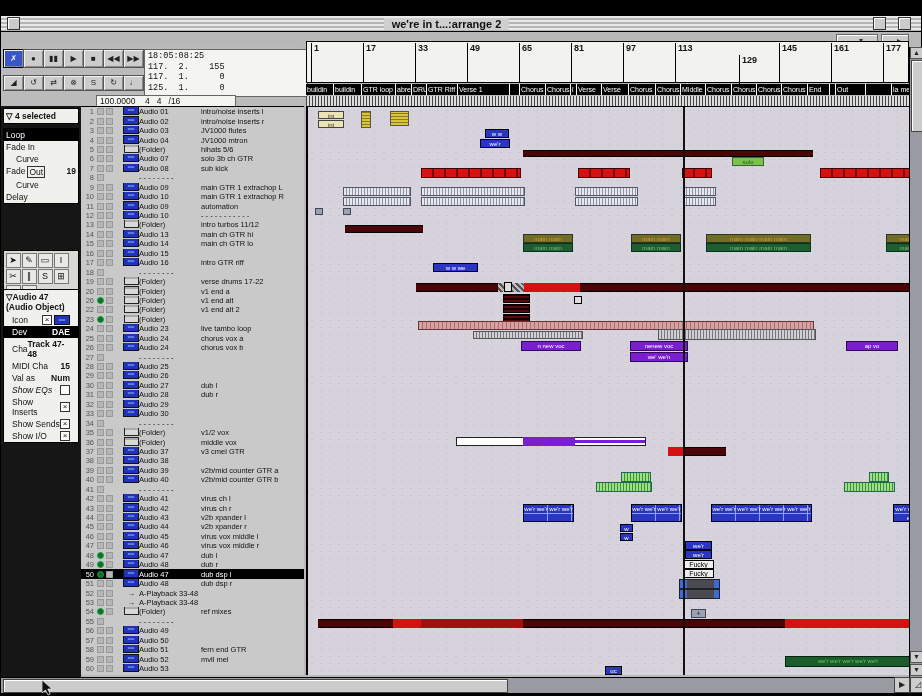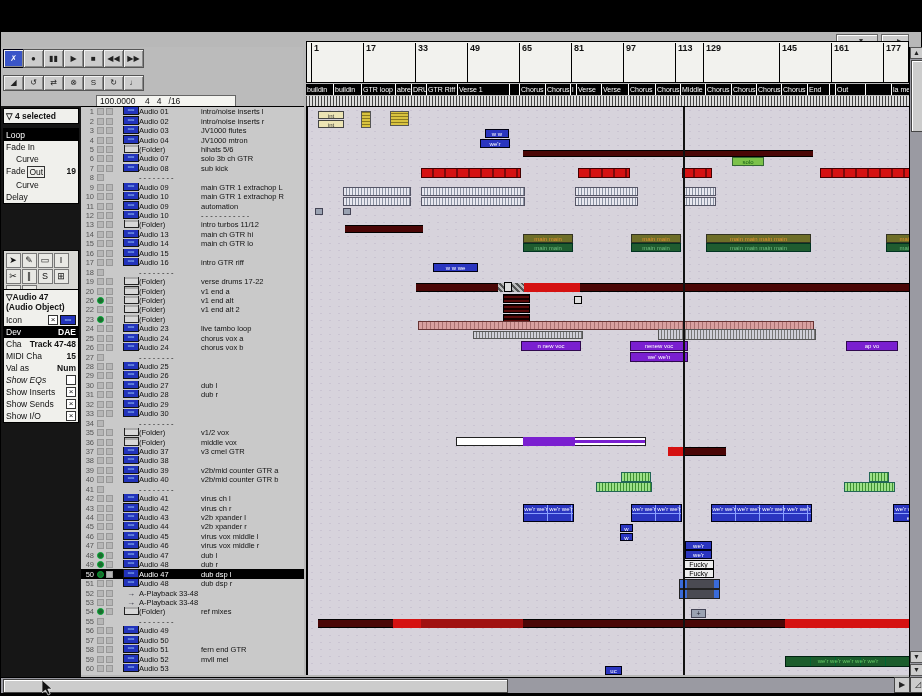--- a/index.html
+++ b/index.html
@@ -62,21 +62,21 @@
   .prow.ind{padding-left:12px;}
   .prow.sel{background:#000;color:#fff;}
   .prow .pv{margin-left:auto;font-weight:bold;}
   .pboxed{border:1px solid #333;padding:0 1px;margin-left:2px;}
   .toolbox{position:absolute;left:2px;width:76px;background:#d8d8d4;border:1px solid #000;box-sizing:border-box;
            display:flex;flex-wrap:wrap;padding:1px;}
   .tool{width:13px;height:13px;margin:0.5px;background:#e8e8e4;border:1px solid #777;font-size:9px;
         text-align:center;line-height:13px;color:#111;}
   .chk{display:inline-block;width:8px;height:8px;border:1px solid #333;background:#fff;font-size:8px;
        line-height:8px;text-align:center;margin-left:auto;}
-  .objrow{padding:1px 2px;display:flex;align-items:center;}
+  .objrow{padding:1px 8px;display:flex;align-items:center;}
   .objrow.sel{background:#000;color:#fff;}
   .objrow .ov{margin-left:auto;font-weight:bold;}
   .wave-ic{display:inline-block;width:14px;height:8px;background:#2233bb;color:#9fd0ff;font-size:6px;
            line-height:8px;text-align:center;margin-left:2px;border:1px solid #111;}
   
   .tracklist{position:absolute;left:80px;top:74px;width:223px;height:568px;background:#c9c9c9;overflow:hidden;
              border-top:1px solid #000;}
   .trow{height:9.45px;display:flex;align-items:center;font-size:7.5px;color:#111;overflow:hidden;}
   .trow.sel{background:#000;color:#fff;}
   .tnum{width:13px;text-align:right;color:#555;flex:none;}
@@ -135,42 +135,54 @@
   .corner{position:absolute;left:893px;top:645px;display:flex;}
   .cbtn{width:14px;height:14px;background:#ccc;border:1px solid #444;font-size:8px;text-align:center;line-height:14px;color:#222;}
   .cursor{position:absolute;z-index:99;}
 </style>
 </head>
 <body>
 
 <div class="screen">
 
 
+  <div class="titlebar">
+    <span class="title-box"></span>
+    <span class="title-text">we're in t...:arrange 2</span>
+    <span class="title-right">
+      <span class="title-box"></span>
+      <span class="title-box"></span>
+    </span>
+  </div>
 
   <div class="appframe">
 
     <div class="hwidget" style="left:835px;">―▾</div>
     <div class="hwidget" style="left:880px;width:26px;">―▸</div>
 
     <div class="transport">
       <span id="trow1"><div class="tbtn blue" style="left: 2px; top: 2px;">✗</div><div class="tbtn" style="left: 22px; top: 2px;">●</div><div class="tbtn" style="left: 42px; top: 2px;">▮▮</div><div class="tbtn" style="left: 62px; top: 2px;">▶</div><div class="tbtn" style="left: 82px; top: 2px;">■</div><div class="tbtn" style="left: 102px; top: 2px;">◀◀</div><div class="tbtn" style="left: 122px; top: 2px;">▶▶</div></span>
       <span id="trow2"><div class="tbtn small" style="left: 2px; top: 28px;">◢</div><div class="tbtn small" style="left: 22px; top: 28px;">↺</div><div class="tbtn small" style="left: 42px; top: 28px;">⇄</div><div class="tbtn small" style="left: 62px; top: 28px;">⊗</div><div class="tbtn small" style="left: 82px; top: 28px;">S</div><div class="tbtn small" style="left: 102px; top: 28px;">↻</div><div class="tbtn small" style="left: 122px; top: 28px;">♩</div></span>
+      <div class="lcd">18:05:08:25
+117.  2.    155
+117.  1.      0
+125.  1.      0</div>
       <div class="tempo">100.0000    4   4   /16</div>
     </div>
 
     <div class="ruler" id="ruler">
         <div class="rnum" style="left: 4px;">1</div>
         <div class="rnum" style="left: 56px;">17</div>
         <div class="rnum" style="left: 108px;">33</div>
         <div class="rnum" style="left: 160px;">49</div>
         <div class="rnum" style="left: 212px;">65</div>
         <div class="rnum" style="left: 264px;">81</div>
         <div class="rnum" style="left: 316px;">97</div>
         <div class="rnum" style="left: 368px;">113</div>
-        <div class="rnum" style="left: 396px;">129</div>
+        <div class="rnum" style="left: 432px; margin-top: 12px;">129</div>
         <div class="rnum" style="left: 472px;">145</div>
         <div class="rnum" style="left: 524px;">161</div>
         <div class="rnum" style="left: 576px;">177</div>
       </div>
     <div class="markers" id="markers">
         <div class="mseg" style="width: 28px;">buildin</div>
         <div class="mseg" style="width: 28px;">buildin</div>
         <div class="mseg" style="width: 34px;">GTR loop</div>
         <div class="mseg" style="width: 16px;">abre</div>
         <div class="mseg" style="width: 15px;">DRU</div>

